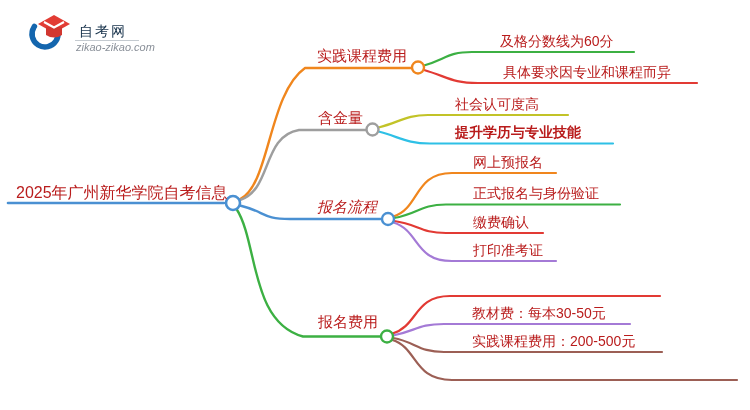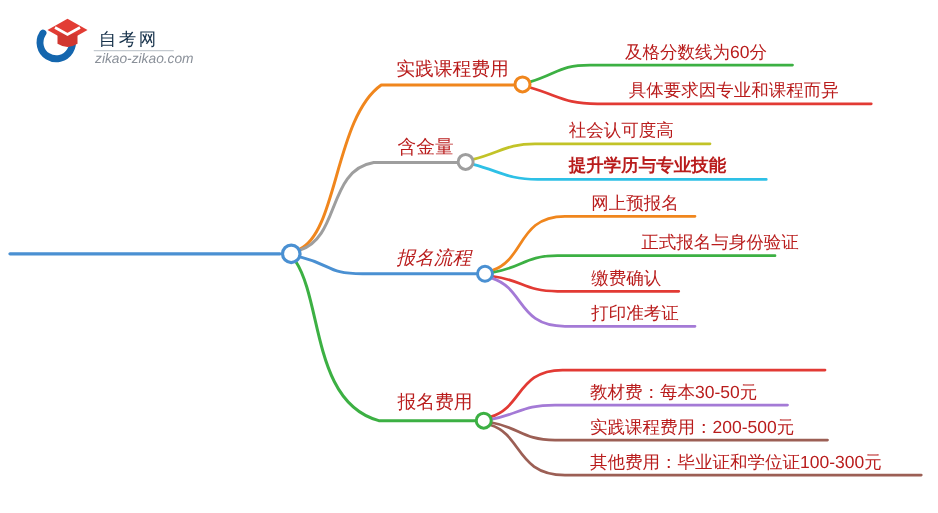--- a/index.html
+++ b/index.html
@@ -66,34 +66,34 @@
       <circle cx="17" cy="23" r="13" fill="none" stroke="#1466ae" stroke-width="5.5" pathLength="100" stroke-dasharray="76 24" stroke-linecap="round" transform="rotate(-58 17 23)"></circle>
       <polygon points="26,4 42,13 26,22 10,13" fill="#e23c34"></polygon>
       <path d="M 18 16 v 8 q 8 5 16 0 v -8 z" fill="#d13730"></path>
       <polyline points="16,11 26,16.5 36,11" fill="none" stroke="#ffffff" stroke-width="2.2"></polyline>
     </svg>
     <div class="logo-title">自考网</div>
     <div class="logo-divider"></div>
     <div class="logo-subtitle">zikao-zikao.com</div>
   </div>
 
+  <div class="topic root-topic" style="left:16px;top:183px;">2025年广州新华学院自考信息</div>
 
   <div class="topic branch-topic" style="left:317px;top:47px;">实践课程费用</div>
   <div class="topic branch-topic" style="left:318px;top:109px;">含金量</div>
   <div class="topic branch-topic" style="left:317px;top:198px;font-style:italic;">报名流程</div>
   <div class="topic branch-topic" style="left:318px;top:313px;text-align:right;">报名费用</div>
 
   <div class="topic leaf-topic" style="left:500px;top:33px;">及格分数线为60分</div>
   <div class="topic leaf-topic" style="left:503px;top:64px;">具体要求因专业和课程而异</div>
 
   <div class="topic leaf-topic" style="left:455px;top:96px;">社会认可度高</div>
   <div class="topic leaf-topic" style="left:455px;top:124px;font-weight:bold;">提升学历与专业技能</div>
 
   <div class="topic leaf-topic" style="left:473px;top:154px;">网上预报名</div>
-  <div class="topic leaf-topic" style="left:473px;top:185px;margin-left:40px;">正式报名与身份验证</div>
+  <div class="topic leaf-topic" style="left:473px;top:185px;">正式报名与身份验证</div>
   <div class="topic leaf-topic" style="left:473px;top:214px;">缴费确认</div>
   <div class="topic leaf-topic" style="left:473px;top:242px;">打印准考证</div>
 
   <div class="topic leaf-topic" style="left:472px;top:305px;">教材费：每本30-50元</div>
   <div class="topic leaf-topic" style="left:472px;top:333px;">实践课程费用：200-500元</div>
-  <div class="topic leaf-topic" style="left:472px;top:361px;">其他费用：毕业证和学位证100-300元</div>
 
 </div>
 
 </body></html>

